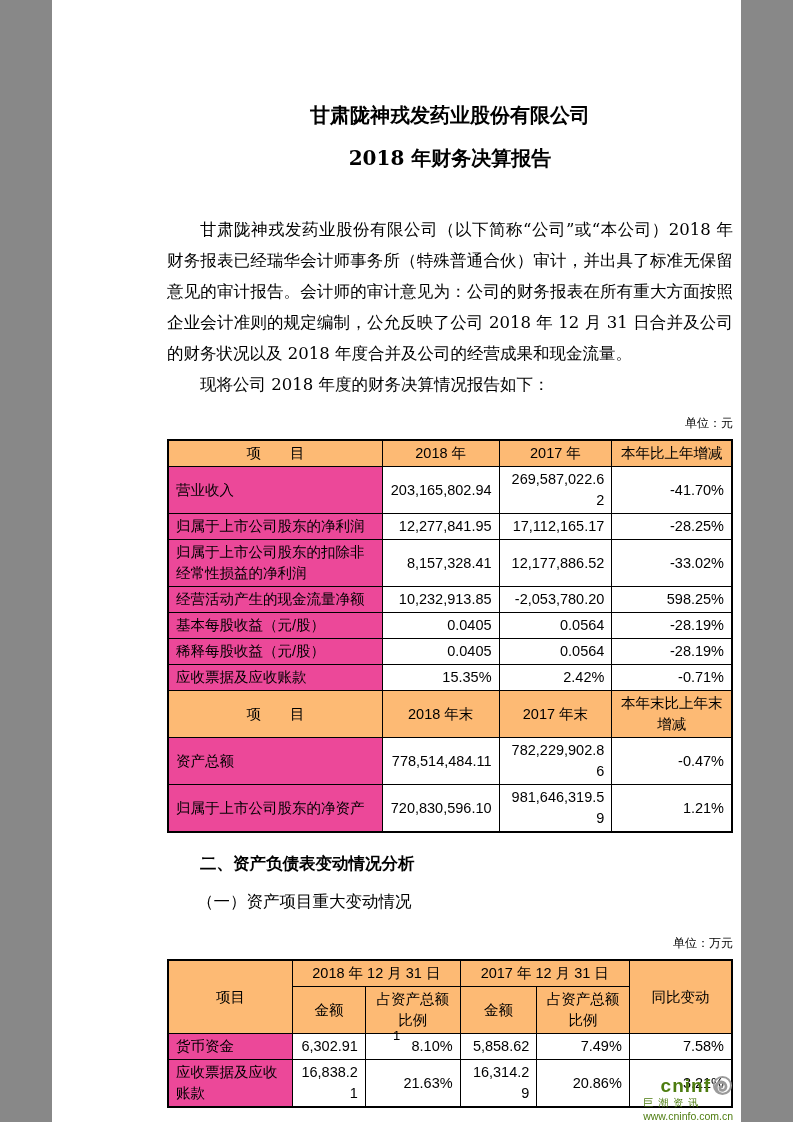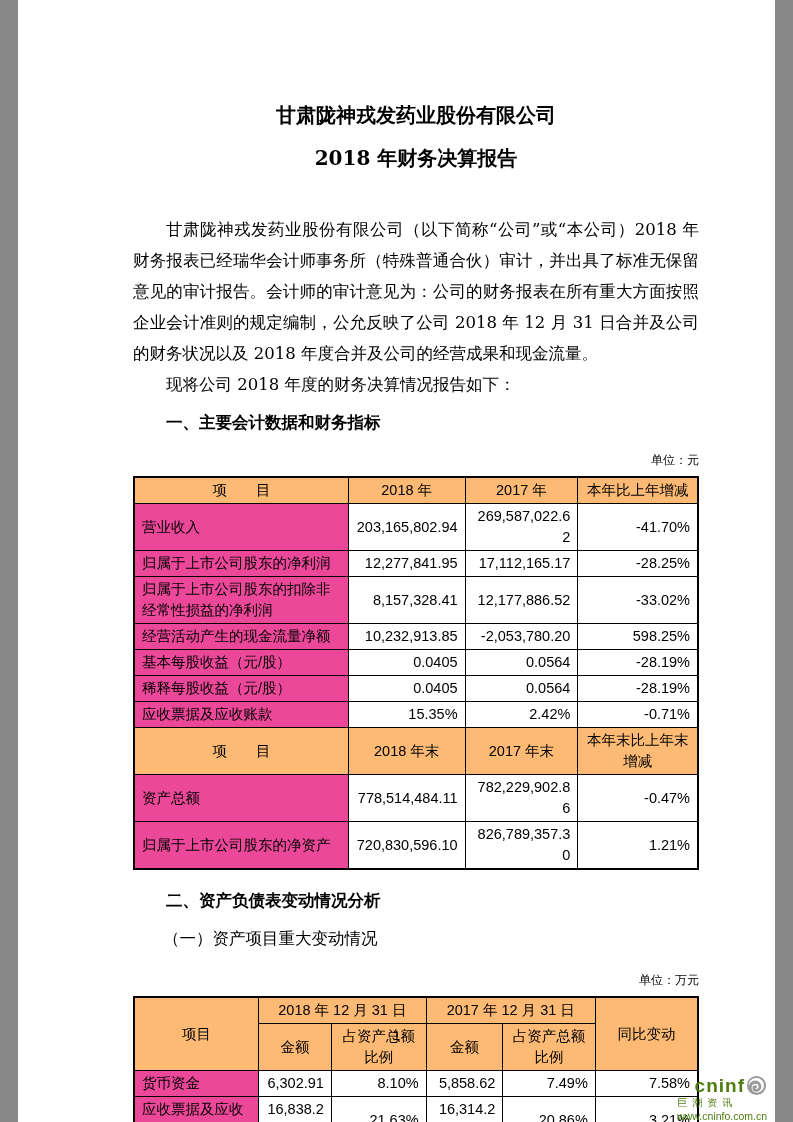--- a/index.html
+++ b/index.html
@@ -1,17 +1,17 @@
 <!DOCTYPE html>
 <html><head>
 <meta charset="utf-8">
 <style>
   html,body{margin:0;padding:0;background:#888;}
   .page{
-    width:757px;height:1122px;background:#ffffff;position:relative;
+    width:689px;height:1122px;background:#ffffff;position:relative;
     overflow:hidden;color:#000;
     font-family:"DejaVu Serif","Liberation Serif",serif;
     margin:0 auto;
   }
   .content{position:absolute;left:115px;top:0;width:566px;}
   .title{ text-align:center;font-weight:bold;font-size:20px;line-height:30px;margin:0;}
   .title-1{padding-top:100px;}
   .title-2{margin-top:13px;}
   .para{font-size:16.5px;line-height:31px;text-align:justify;text-indent:33px;margin:0;}
   .para-1{margin-top:41px;}
@@ -49,21 +49,20 @@
 
 <div class="page">
   <div class="content">
 
     <p class="title title-1">甘肃陇神戎发药业股份有限公司</p>
     <p class="title title-2">2018 年财务决算报告</p>
 
     <p class="para para-1">甘肃陇神戎发药业股份有限公司（以下简称“公司”或“本公司）2018 年财务报表已经瑞华会计师事务所（特殊普通合伙）审计，并出具了标准无保留意见的审计报告。会计师的审计意见为：公司的财务报表在所有重大方面按照企业会计准则的规定编制，公允反映了公司 2018 年 12 月 31 日合并及公司的财务状况以及 2018 年度合并及公司的经营成果和现金流量。</p>
     <p class="para">现将公司 2018 年度的财务决算情况报告如下：</p>
 
-    <p class="sec-heading">一、主要会计数据和财务指标</p>
     <div class="unit-label">单位：元</div>
 
     <table>
       <colgroup>
         <col style="width:38%">
           <col style="width:20.7%">
           <col style="width:20%">
           <col style="width:21.3%">
       </colgroup>
       <tbody>
@@ -123,21 +122,21 @@
       </tr>
       <tr>
         <td class="lbl">资产总额</td>
         <td class="num">778,514,484.11</td>
         <td class="num">782,229,902.86</td>
         <td class="num">-0.47%</td>
       </tr>
       <tr>
         <td class="lbl">归属于上市公司股东的净资产</td>
         <td class="num">720,830,596.10</td>
-        <td class="num">826,789,357.30</td>
+        <td class="num">981,646,319.59</td>
         <td class="num">1.21%</td>
       </tr>
     </tbody>
       </table>
 
     <p class="sec-heading sec2">二、资产负债表变动情况分析</p>
     <p class="sub-heading">（一）资产项目重大变动情况</p>
     <div class="unit-label">单位：万元</div>
 
     <table>

